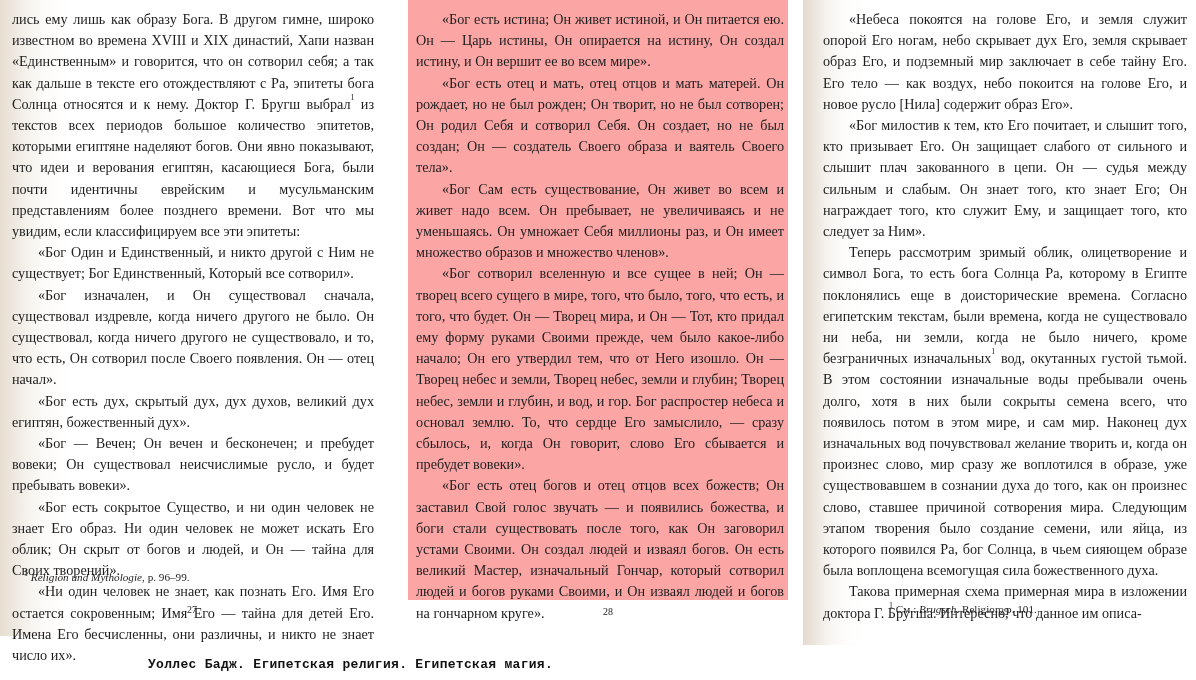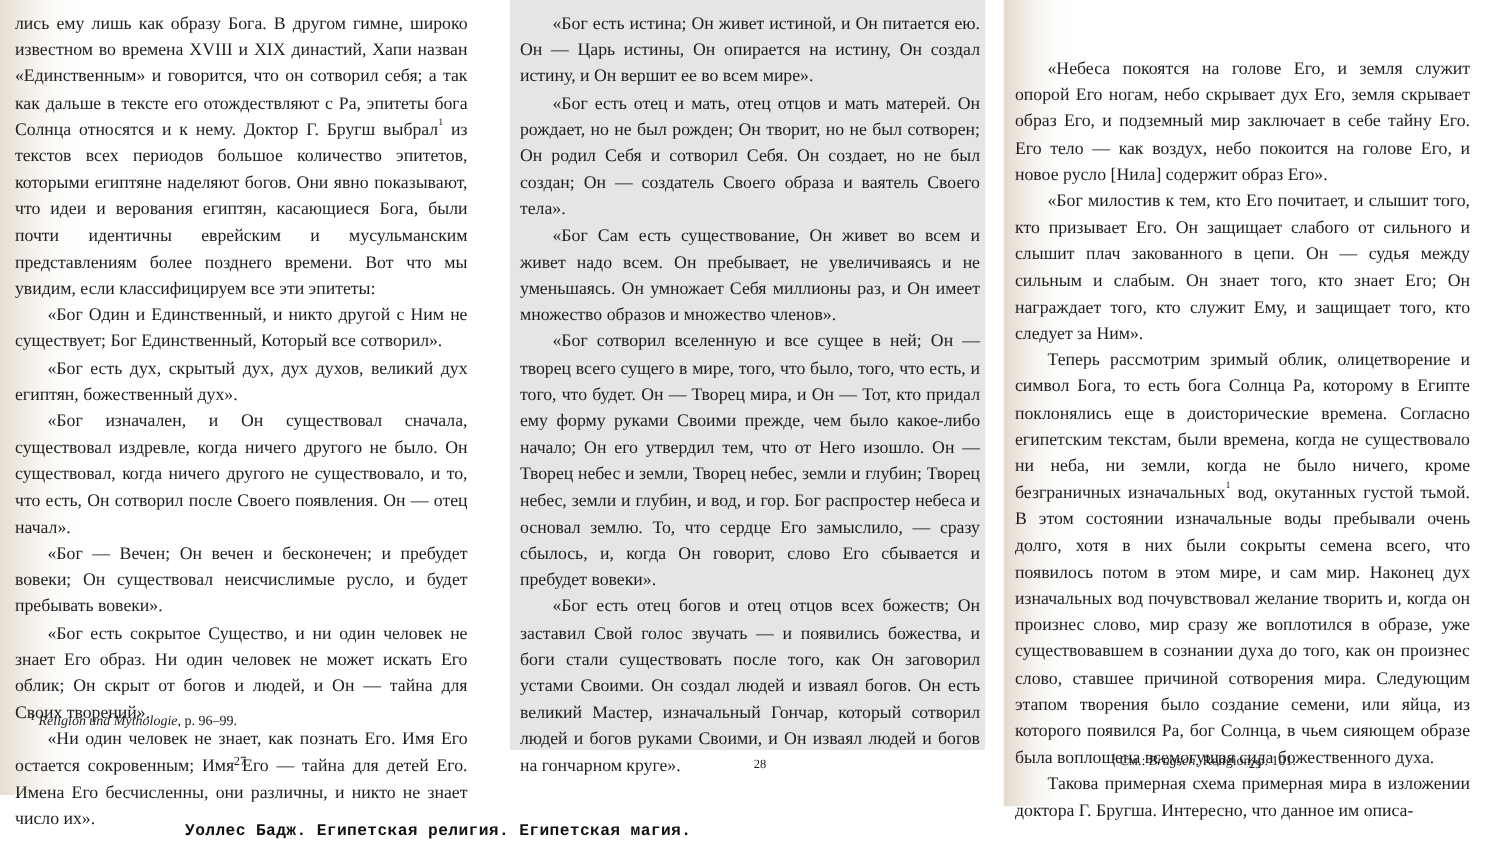--- a/index.html
+++ b/index.html
@@ -1,27 +1,27 @@
 <!DOCTYPE html>
 <html><head>
 <meta charset="utf-8">
 <style>
   html, body { margin: 0; padding: 0; background: #ffffff; }
   body { width: 1196px; height: 680px; position: relative; overflow: hidden;
          font-family: "Liberation Serif", "DejaVu Serif", serif; color: #1d1d1d; }
   .page { position: absolute; top: 0; box-sizing: border-box; }
   .page-1 { left: 0; width: 392px; height: 636px;
             background: linear-gradient(to right, #e7ddd0 0px, #eee8e0 14px, #f7f4f0 30px, #fcfbf9 45px, #ffffff 70px); }
-  .page-2 { left: 408px; width: 380px; height: 600px; background: #e5e5e5; }
+  .page-2 { left: 408px; width: 380px; height: 600px; background: #fca5a5; }
   .page-3 { left: 803px; width: 393px; height: 645px;
             background: linear-gradient(to right, #e4dacf 0px, #ece6de 12px, #f6f3ef 24px, #fdfcfb 40px, #ffffff 60px); }
   .text { position: absolute; font-size: 14.2px; line-height: 21.2px; text-align: justify; }
   .page-1 .text { left: 12px; top: 9px; width: 362px; }
   .page-2 .text { left: 8px; top: 9px; width: 368px; }
-  .page-3 .text { left: 9px; top: 9px; width: 364px; margin-top: 36px; }
+  .page-3 .text { left: 20px; top: 9px; width: 364px; }
   .text p { margin: 0; text-indent: 0; }
   .text p.indent { text-indent: 26px; }
   .text p.cont { text-indent: 0; }
   .footnote { position: absolute; font-size: 11.2px; line-height: 14px; }
   .page-1 .footnote { left: 24px; top: 570px; }
   .page-3 .footnote { left: 42px; top: 602px; margin-left: 44px; }
   .footnote i { font-style: italic; }
   .page-num { position: absolute; font-size: 10px; width: 40px; text-align: center; }
   .page-1 .page-num { left: 172px; top: 604px; }
   .page-2 .page-num { left: 180px; top: 606px; }
@@ -30,22 +30,22 @@
   .caption { position: absolute; left: 148px; top: 657px; font-size: 13px; font-weight: bold;
              font-family: Liberation Mono, monospace; color: #111; letter-spacing: 0.3px; }
 </style>
 </head>
 <body>
 
 <div class="page page-1">
   <div class="text">
     <p class="cont"><span>лись ему лишь как образу Бога. В другом гимне, широко известном во времена XVIII и XIX династий, Хапи назван «Единственным» и говорится, что он сотворил себя; а так как дальше в тексте его отождествляют с Ра, эпитеты бога Солнца относятся и к нему. Доктор Г. Бругш выбрал</span><sup>1</sup><span> из текстов всех периодов большое количество эпитетов, которыми египтяне наделяют богов. Они явно показывают, что идеи и верования египтян, касающиеся Бога, были почти идентичны еврейским и мусульманским представлениям более позднего времени. Вот что мы увидим, если классифицируем все эти эпитеты:</span></p>
     <p class="indent">«Бог Один и Единственный, и никто другой с Ним не существует; Бог Единственный, Который все сотворил».</p>
+    <p class="indent">«Бог изначален, и Он существовал сначала, существовал издревле, когда ничего другого не было. Он существовал, когда ничего другого не существовало, и то, что есть, Он сотворил после Своего появления. Он — отец начал».</p>
     <p class="indent">«Бог есть дух, скрытый дух, дух духов, великий дух египтян, божественный дух».</p>
-    <p class="indent">«Бог изначален, и Он существовал сначала, существовал издревле, когда ничего другого не было. Он существовал, когда ничего другого не существовало, и то, что есть, Он сотворил после Своего появления. Он — отец начал».</p>
     <p class="indent">«Бог — Вечен; Он вечен и бесконечен; и пребудет вовеки; Он существовал неисчислимые русло, и будет пребывать вовеки».</p>
     <p class="indent">«Бог есть сокрытое Существо, и ни один человек не знает Его образ. Ни один человек не может искать Его облик; Он скрыт от богов и людей, и Он — тайна для Своих творений».</p>
     <p class="indent">«Ни один человек не знает, как познать Его. Имя Его остается сокровенным; Имя Его — тайна для детей Его. Имена Его бесчисленны, они различны, и никто не знает число их».</p>
   </div>
   <div class="footnote"><sup>1</sup> <i>Religion und Mythologie</i><span>, p. 96–99.</span></div>
   <div class="page-num">27</div>
 </div>
 
 <div class="page page-2">
   <div class="text">

